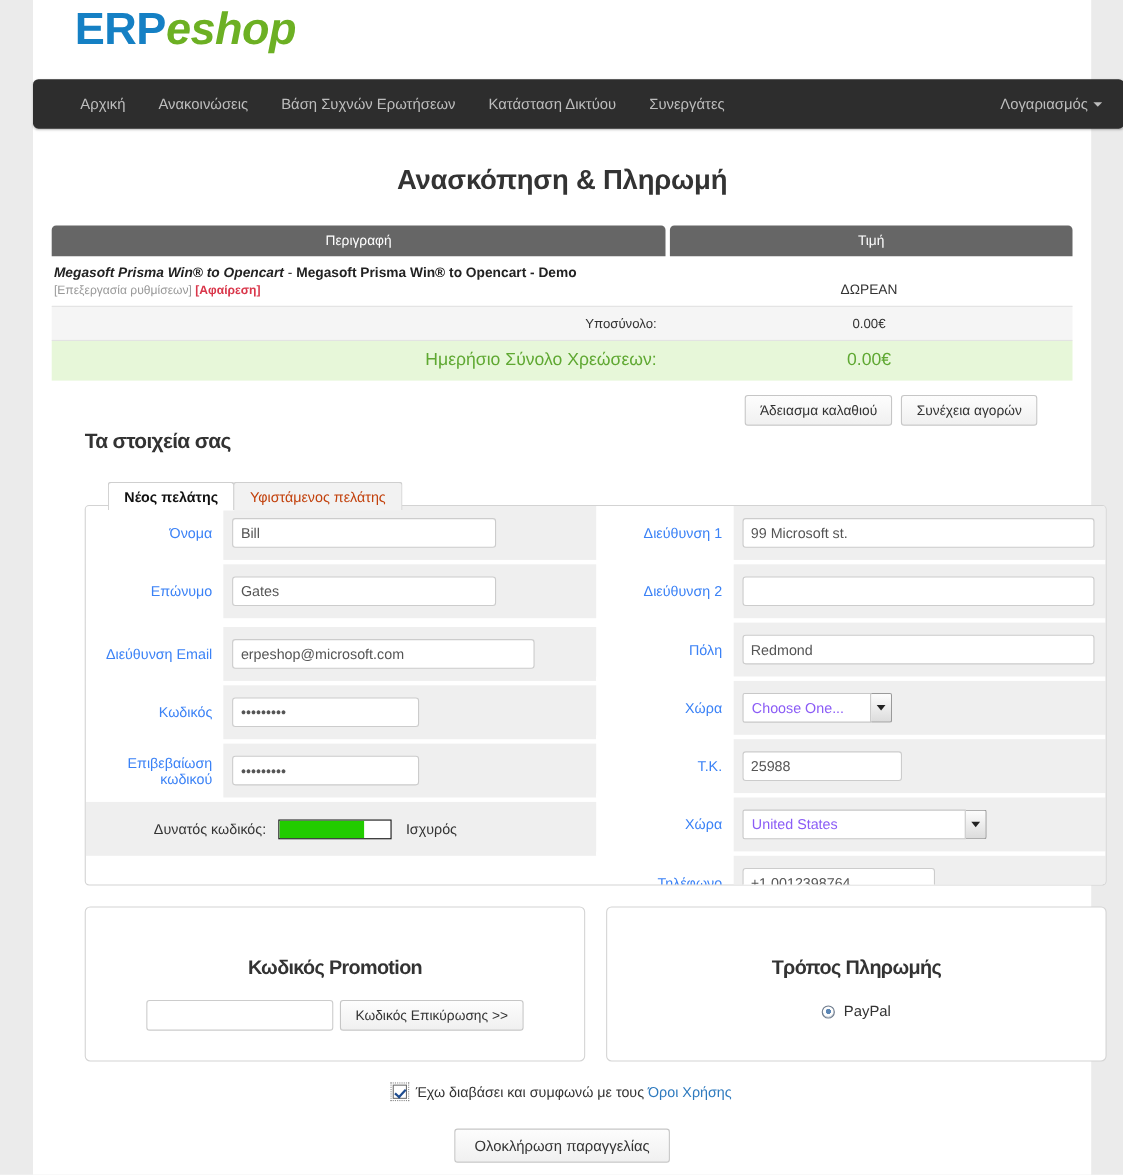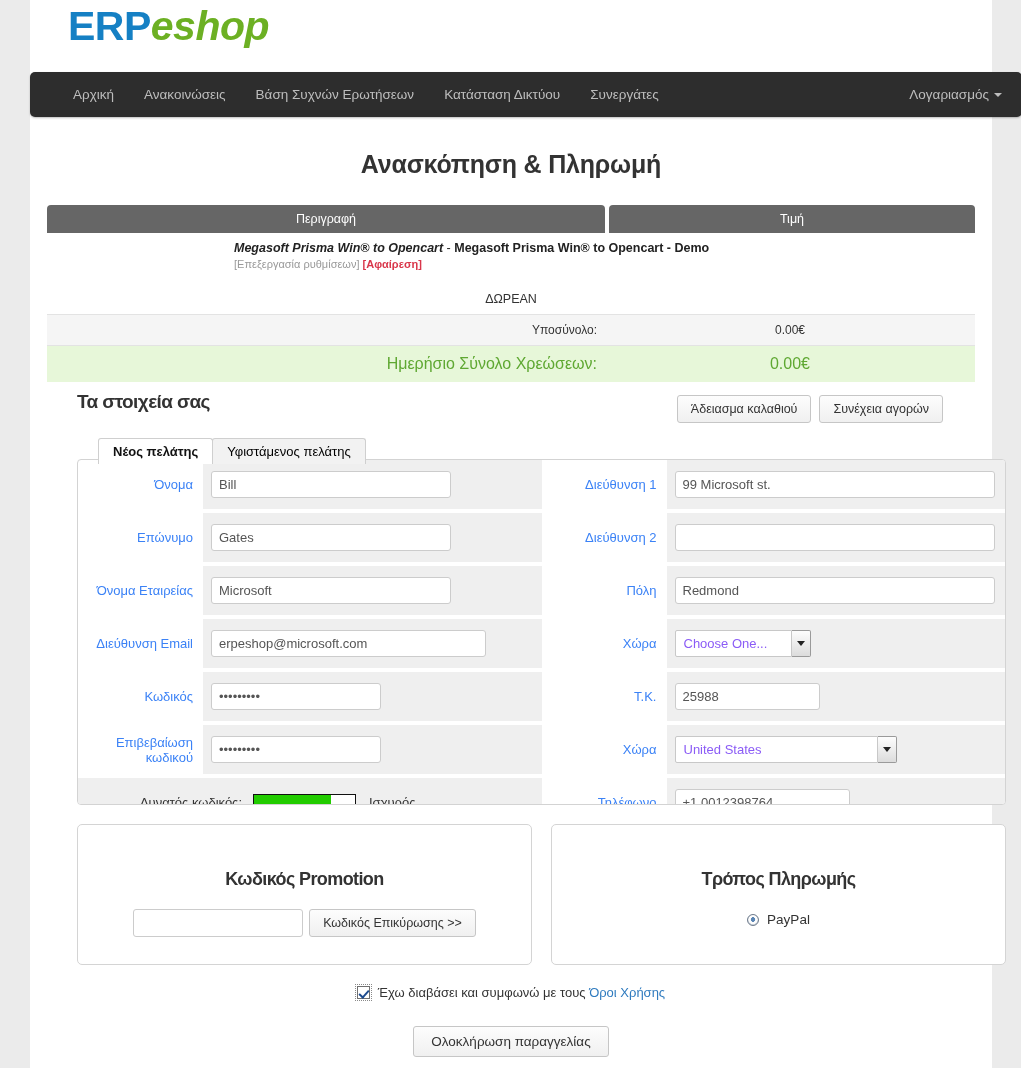--- a/index.html
+++ b/index.html
@@ -57,21 +57,21 @@
   
   .cart { position:absolute; left:17px; top:205px; width:928px; }
   .cart-head { display:flex; gap:4px; }
   .th {
     background:#666666; color:#fff; text-align:center;
     font-size:12.5px; padding:7px 0; border-radius:4px 4px 0 0;
   }
   .th.desc { width:558px; }
   .th.price { width:366px; }
 
-  .cart-row { display:flex; align-items:center;flex-direction:column; }
+  .cart-row { display:flex; align-items:flex-end; }
   .cart-row .c-desc { width:558px; padding:8px 4px 8px 2px; }
   .cart-row .c-price { width:370px; text-align:center; padding:14px 0 8px 0; font-size:12.5px; color:#333; }
   .prod-title { font-size:12.5px; color:#222; }
   .prod-title .em { font-style:italic; font-weight:bold; }
   .prod-title .nm { font-weight:bold; }
   .prod-links { margin-top:3px; font-size:11px; }
   .prod-links .grey { color:#999; }
   .prod-links .red { color:#d9364a; font-weight:bold; cursor:pointer; }
 
   .sub-row {
@@ -96,21 +96,21 @@
 
   
   .sec-title {
     position:absolute; left:47px; top:391px;
     font-size:19px; font-weight:bold; color:#333; letter-spacing:-.6px;
   }
 
   .tabs { position:absolute; left:68px; top:438px; display:flex; align-items:flex-end; z-index:3; }
   .tab {
     border:1px solid #cfcfcf; border-bottom:none;
-    background:#f2f2f2; padding:5px 14px; font-size:13px; color:#000000;
+    background:#f2f2f2; padding:5px 14px; font-size:13px; color:#c2410c;
     border-radius:3px 3px 0 0; cursor:pointer; margin-right:-1px;
   }
   .tab.active { background:#ffffff; color:#111; font-weight:bold; }
 
   .form-box {
     position:absolute; left:47px; top:459px; width:929px; height:346px;
     border:1px solid #d3d3d3; border-radius:4px; background:#fff;
     overflow:hidden;
   }
   .form-cols { display:flex; width:100%; height:100%; }
@@ -290,26 +290,20 @@
             </div>
           </div>
           <div class="spacer"></div>
           <div class="frow">
             <div class="lbl">Επώνυμο</div>
             <div class="fld">
               <input class="tin w240" type="text" value="Gates" style="">
             </div>
           </div>
           <div class="spacer"></div>
-          <div class="frow">
-            <div class="lbl">Όνομα Εταιρείας</div>
-            <div class="fld">
-              <input class="tin w240" type="text" value="Microsoft" style="">
-            </div>
-          </div>
           <div class="spacer"></div>
           <div class="frow">
             <div class="lbl">Διεύθυνση Email</div>
             <div class="fld">
               <input class="tin w275" type="text" value="erpeshop@microsoft.com" style="">
             </div>
           </div>
           <div class="spacer"></div>
           <div class="frow">
             <div class="lbl">Κωδικός</div>

